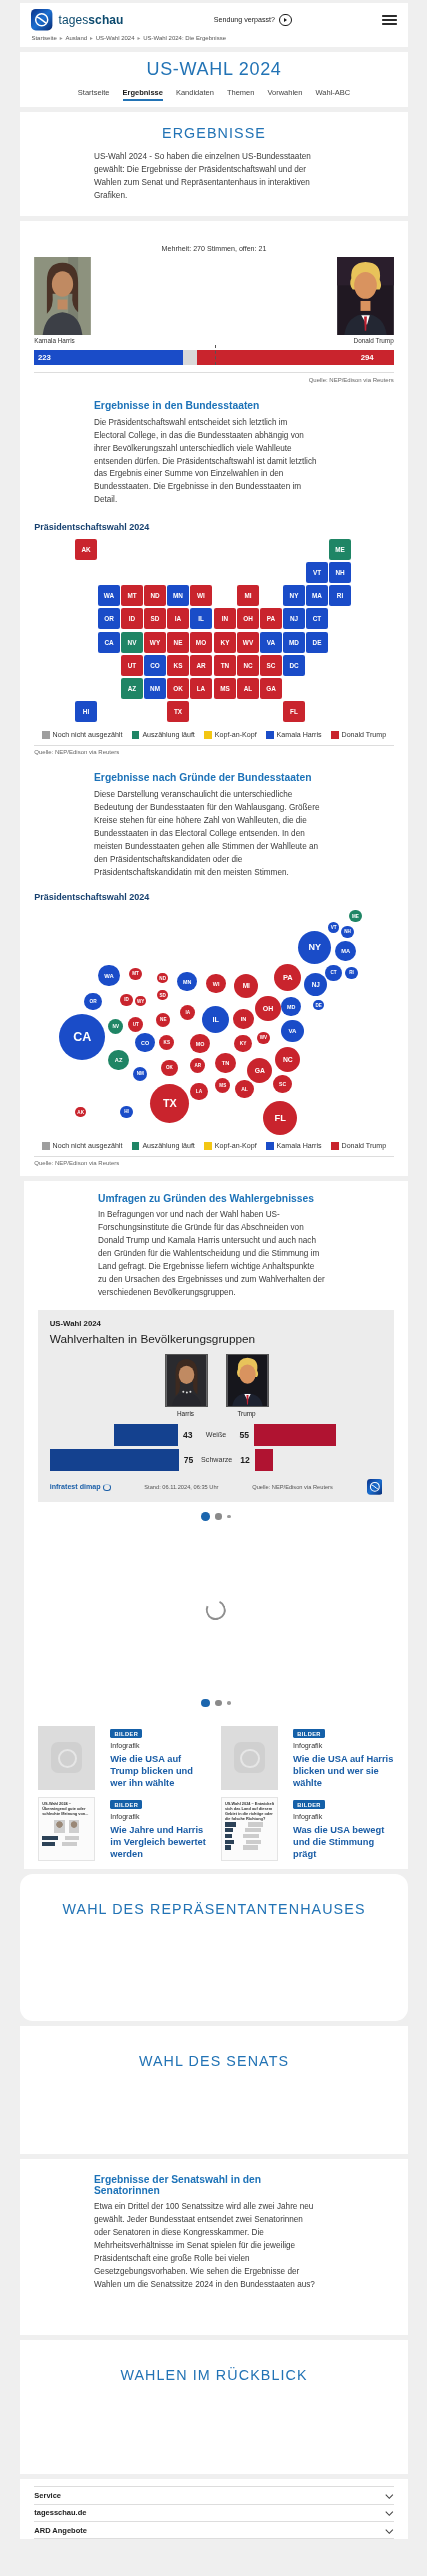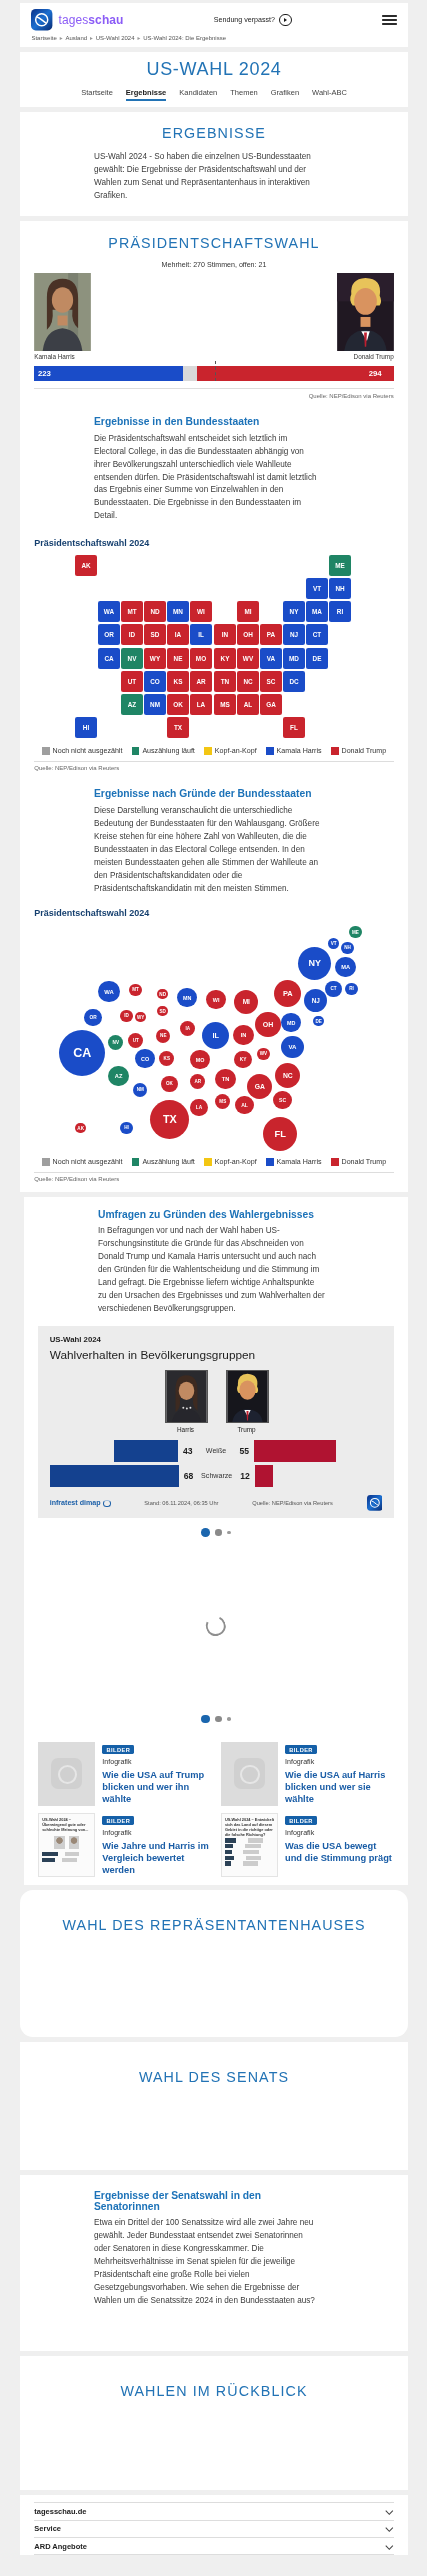--- a/index.html
+++ b/index.html
@@ -3,21 +3,21 @@
 <meta charset="utf-8">
 <style>
   html,body{margin:0;padding:0;}
   body{width:428px;height:2576px;overflow:hidden;background:#efefef;
        font-family:"Liberation Sans",sans-serif;color:#3b3b3b;}
   .card{background:#fff;margin:0 20px 5px;position:relative;}
   
   .hdr{display:flex;align-items:center;padding:6.4px 11.4px 1.4px;}
   .logo-wrap{display:flex;align-items:center;gap:5.7px;cursor:pointer;}
   .logo-ic{width:21.4px;height:21.4px;flex:0 0 21.4px;}
-  .logo-tx{font-size:12px;color:#8b5cf6;letter-spacing:0.1px;}
+  .logo-tx{font-size:12px;color:#0c4a6e;letter-spacing:0.1px;}
   .logo-tx b{font-weight:700;}
   .hdr-mid{flex:1;display:flex;justify-content:center;align-items:center;gap:4.3px;}
   .sendung{font-size:7.1px;color:#222;}
   .play{width:10.7px;height:10.7px;border:1px solid #1a1a1a;border-radius:50%;
         display:flex;align-items:center;justify-content:center;}
   .play i{display:block;width:0;height:0;border-left:3.6px solid #1a1a1a;
           border-top:2.5px solid transparent;border-bottom:2.5px solid transparent;margin-left:0.7px;}
   .burger{width:14.3px;display:flex;flex-direction:column;gap:2.5px;padding:2.9px 0;cursor:pointer;}
   .burger span{display:block;height:1.4px;background:#2b2b2b;border-radius:0.7px;}
   .bc{padding:2.9px 11.4px 5.7px;font-size:6px;color:#555;}
@@ -45,21 +45,21 @@
   .portrait{width:57px;height:78px;display:block;}
   .ec-name{font-size:6.4px;color:#333;margin-top:2.1px;}
   .ec-name.r{text-align:right;}
   .ec-bar{position:relative;display:flex;height:15.7px;margin:5.7px 14.3px 0;}
   .seg{height:100%;}
   .seg-h{background:#1a4cc8;}
   .seg-o{background:#d9d9d9;}
   .seg-t{background:#c9242d;}
   .seg-lab{position:absolute;top:0;height:15.7px;line-height:15.7px;color:#fff;font-size:7.8px;font-weight:700;}
   .seg-lab.l{left:3.6px;}
-  .seg-lab.r{right:12px;}
+  .seg-lab.r{right:20px;}
   .maj{position:absolute;top:-4.3px;bottom:0;border-left:1.4px dashed #555;}
   
   .tile-map{position:relative;height:185px;margin:7.1px 14.3px 0;}
   .tile{position:absolute;width:21.4px;height:21.4px;border-radius:2.1px;color:#fff;font-size:6.4px;font-weight:700;
         display:flex;align-items:center;justify-content:center;cursor:pointer;}
   .bubble-map{position:relative;height:228px;margin:4.3px 14.3px 0;}
   .bubble{position:absolute;border-radius:50%;color:#fff;font-weight:700;
           display:flex;align-items:center;justify-content:center;cursor:pointer;}
   .legend{display:flex;justify-content:center;gap:9.3px;margin-top:7.1px;}
   .lg-item{display:flex;align-items:center;gap:2.9px;}
@@ -91,21 +91,21 @@
   
   .dots{display:flex;justify-content:center;align-items:center;gap:5.7px;margin:10px 0 0;}
   .dot{border-radius:50%;cursor:pointer;}
   .dot.d1{width:8.6px;height:8.6px;background:#1b66ae;}
   .dot.d2{width:6.4px;height:6.4px;background:#8a8a8a;}
   .dot.d3{width:3.6px;height:3.6px;background:#9a9a9a;}
   .spin-area{height:178px;display:flex;align-items:center;justify-content:center;}
   .spinner{width:15.7px;height:15.7px;border-radius:50%;border:2.1px solid #8f8f8f;border-left-color:transparent;transform:rotate(70deg);}
   
   .teasers{display:grid;grid-template-columns:1fr 1fr;gap:7.1px 10px;margin:18.5px 14.3px 0;}
-  .teaser{display:flex;gap:7px;cursor:pointer;}
+  .teaser{display:flex;gap:15px;cursor:pointer;}
   .thumb{width:57px;height:64px;flex:0 0 57px;background:#dcdcdc;overflow:hidden;position:relative;}
   .globe-mark{position:absolute;left:13px;top:16.4px;width:31px;height:31px;border-radius:7.1px;background:#d0d0d0;}
   .globe-mark:after{content:"";position:absolute;left:6.4px;top:6.4px;width:15.7px;height:15.7px;border:2.1px solid #e6e6e6;border-radius:50%;}
   .thumb.mini{background:#fbfbfb;border:0.7px solid #e4e4e4;box-sizing:border-box;padding:2.9px;}
   .mini-cap{font-size:3.9px;line-height:1.3;color:#333;font-weight:700;}
   .mini-people{display:flex;gap:3.6px;margin:3.6px 0 2.9px;justify-content:center;}
   .mini-ph{width:10.7px;height:13.5px;background:radial-gradient(circle at 50% 35%, #9a8877 0 2.9px, #cfcfcf 3.6px);}
   .mini-row{display:flex;gap:1.4px;align-items:center;margin-top:1.4px;}
   .mini-nb{height:4.3px;background:#2c4257;}
   .mini-gb{height:4.3px;background:#cccccc;}
@@ -158,34 +158,33 @@
   <div class="bc" id="breadcrumb"><span class="bc-item">Startseite</span><span class="bc-sep">▸</span><span class="bc-item">Ausland</span><span class="bc-sep">▸</span><span class="bc-item">US-Wahl 2024</span><span class="bc-sep">▸</span><span class="bc-item">US-Wahl 2024: Die Ergebnisse</span></div>
 </div>
 
 <div class="card hero">
   <div class="hero-title">US-WAHL 2024</div>
   <div class="hero-nav" id="hero-nav">
       <span class="tab">Startseite</span>
       <span class="tab active">Ergebnisse</span>
       <span class="tab">Kandidaten</span>
       <span class="tab">Themen</span>
-      <span class="tab">Grafiken</span>
+      <span class="tab">Vorwahlen</span>
       <span class="tab">Wahl-ABC</span>
     </div>
 </div>
 
 <div class="card" style="padding:13px 0 13px;">
   <h2 class="h-section">ERGEBNISSE</h2>
   <div class="col">
       <p class="body" style="margin-top:10px;">US-Wahl 2024 - So haben die einzelnen US-Bundesstaaten gewählt: Die Ergebnisse der Präsidentschaftswahl und der Wahlen zum Senat und Repräsentantenhaus in interaktiven Grafiken.</p>
     </div>
 </div>
 
 <div class="card" style="padding:14.3px 0 10px;">
-  <h2 class="h-section">PRÄSIDENTSCHAFTSWAHL</h2>
   <div class="ec-note">Mehrheit: 270 Stimmen, offen: 21</div>
 
   <div class="ec-photos">
     <div class="ec-cand">
       <svg class="portrait" viewBox="0 0 80 110">
         <rect width="80" height="110" fill="#8d927e"></rect>
         <rect x="48" y="0" width="14" height="110" fill="#7b8070"></rect>
         <path d="M18 34 Q18 8 40 8 Q62 8 62 36 L62 78 Q52 70 54 52 L26 52 Q28 72 18 80 Z" fill="#4a3226"></path>
         <ellipse cx="40" cy="38" rx="15" ry="18" fill="#c08a62"></ellipse>
         <path d="M12 110 Q16 80 40 78 Q64 80 68 110 Z" fill="#3c3f46"></path>
@@ -433,21 +432,21 @@
           </div>
           <div class="pc-zone pc-right">
             <div class="pc-bar pc-bar-red" style="width: 82px;"></div>
           </div>
         </div>
         <div class="pc-row">
           <div class="pc-zone pc-left">
             <div class="pc-bar pc-bar-blue" style="width: 129px;"></div>
           </div>
           <div class="pc-center">
-            <span class="pc-val">68</span>
+            <span class="pc-val">75</span>
             <span class="pc-group">Schwarze</span>
             <span class="pc-val">12</span>
           </div>
           <div class="pc-zone pc-right">
             <div class="pc-bar pc-bar-red" style="width: 18px;"></div>
           </div>
         </div>
       </div>
     <div class="cc-foot">
       <div class="infratest">
@@ -555,27 +554,27 @@
   </div>
 </div>
 
 <div class="card empty-sec" style="height:107px;margin-top:1.4px;">
   <h2 class="h-section">WAHLEN IM RÜCKBLICK</h2>
 </div>
 
 <div class="footer">
   <div id="f-acc">
       <div class="f-row">
-        <span class="f-label">tagesschau.de</span>
+        <span class="f-label">Service</span>
         <span class="chev"><svg width="8.6" height="5.7" viewBox="0 0 12 8">
             <path d="M1 1l5 5 5-5" fill="none" stroke="#444" stroke-width="1.5"></path>
           </svg></span>
       </div>
       <div class="f-row">
-        <span class="f-label">Service</span>
+        <span class="f-label">tagesschau.de</span>
         <span class="chev"><svg width="8.6" height="5.7" viewBox="0 0 12 8">
             <path d="M1 1l5 5 5-5" fill="none" stroke="#444" stroke-width="1.5"></path>
           </svg></span>
       </div>
       <div class="f-row">
         <span class="f-label">ARD Angebote</span>
         <span class="chev"><svg width="8.6" height="5.7" viewBox="0 0 12 8">
             <path d="M1 1l5 5 5-5" fill="none" stroke="#444" stroke-width="1.5"></path>
           </svg></span>
       </div>

